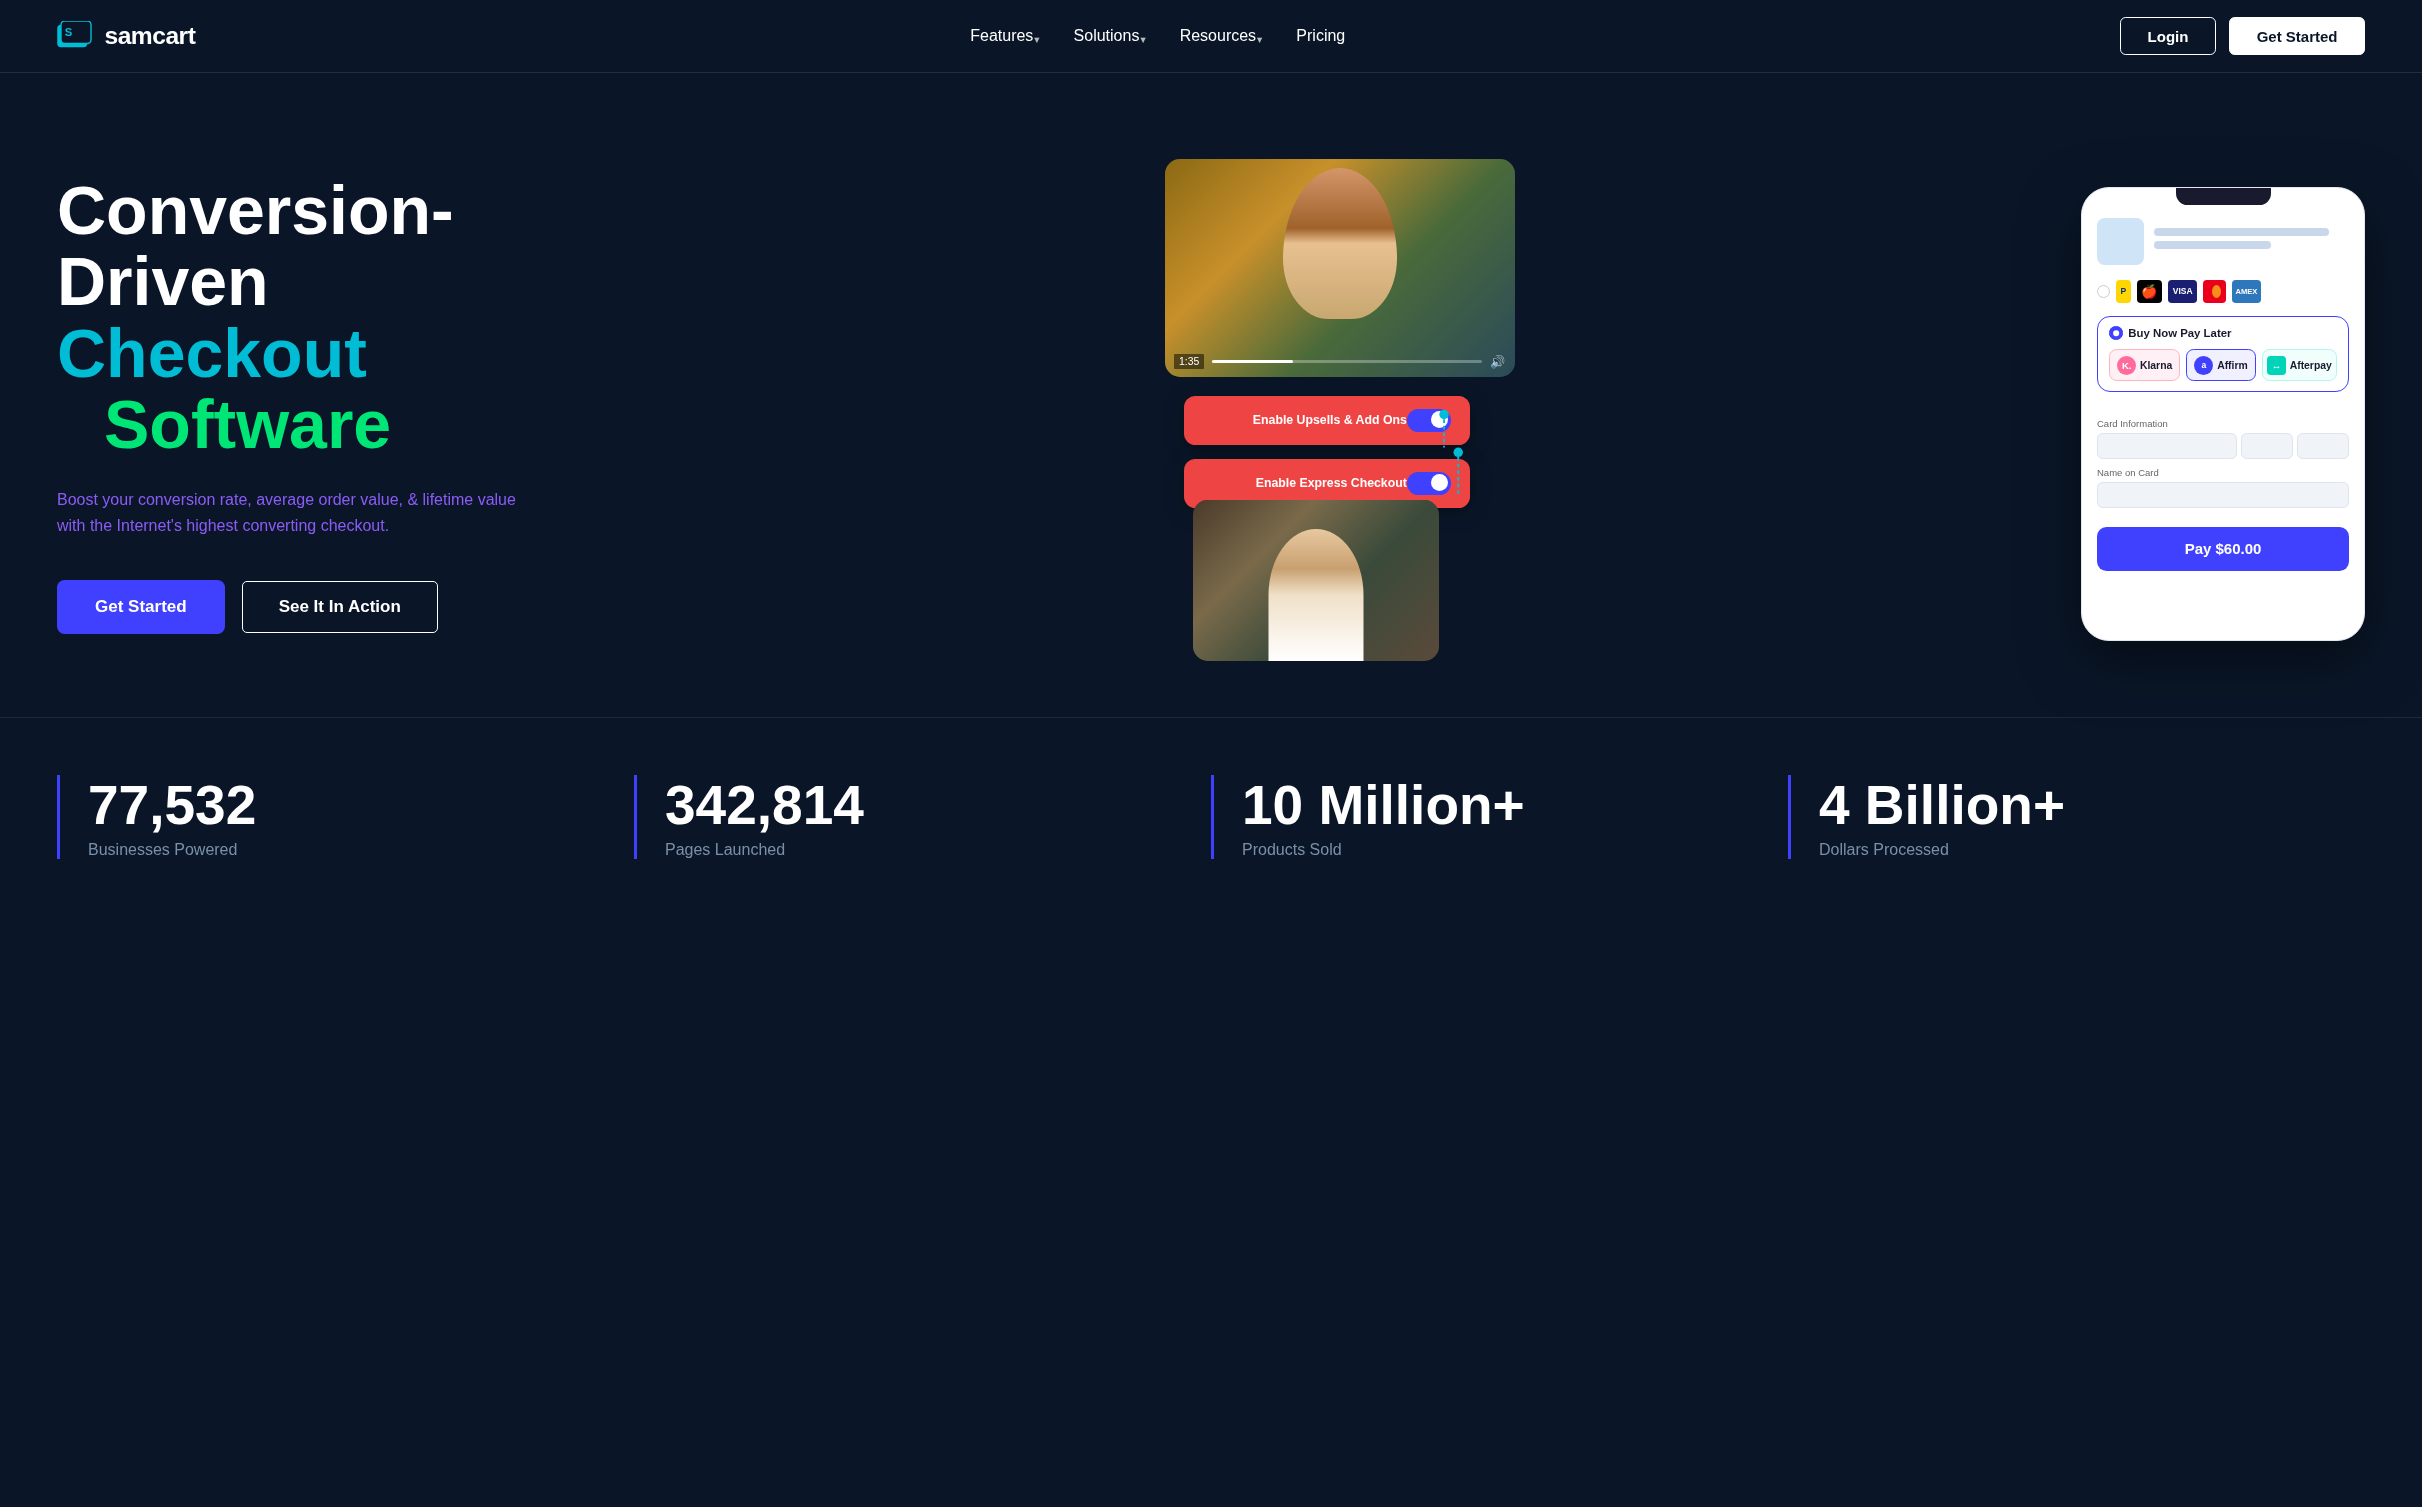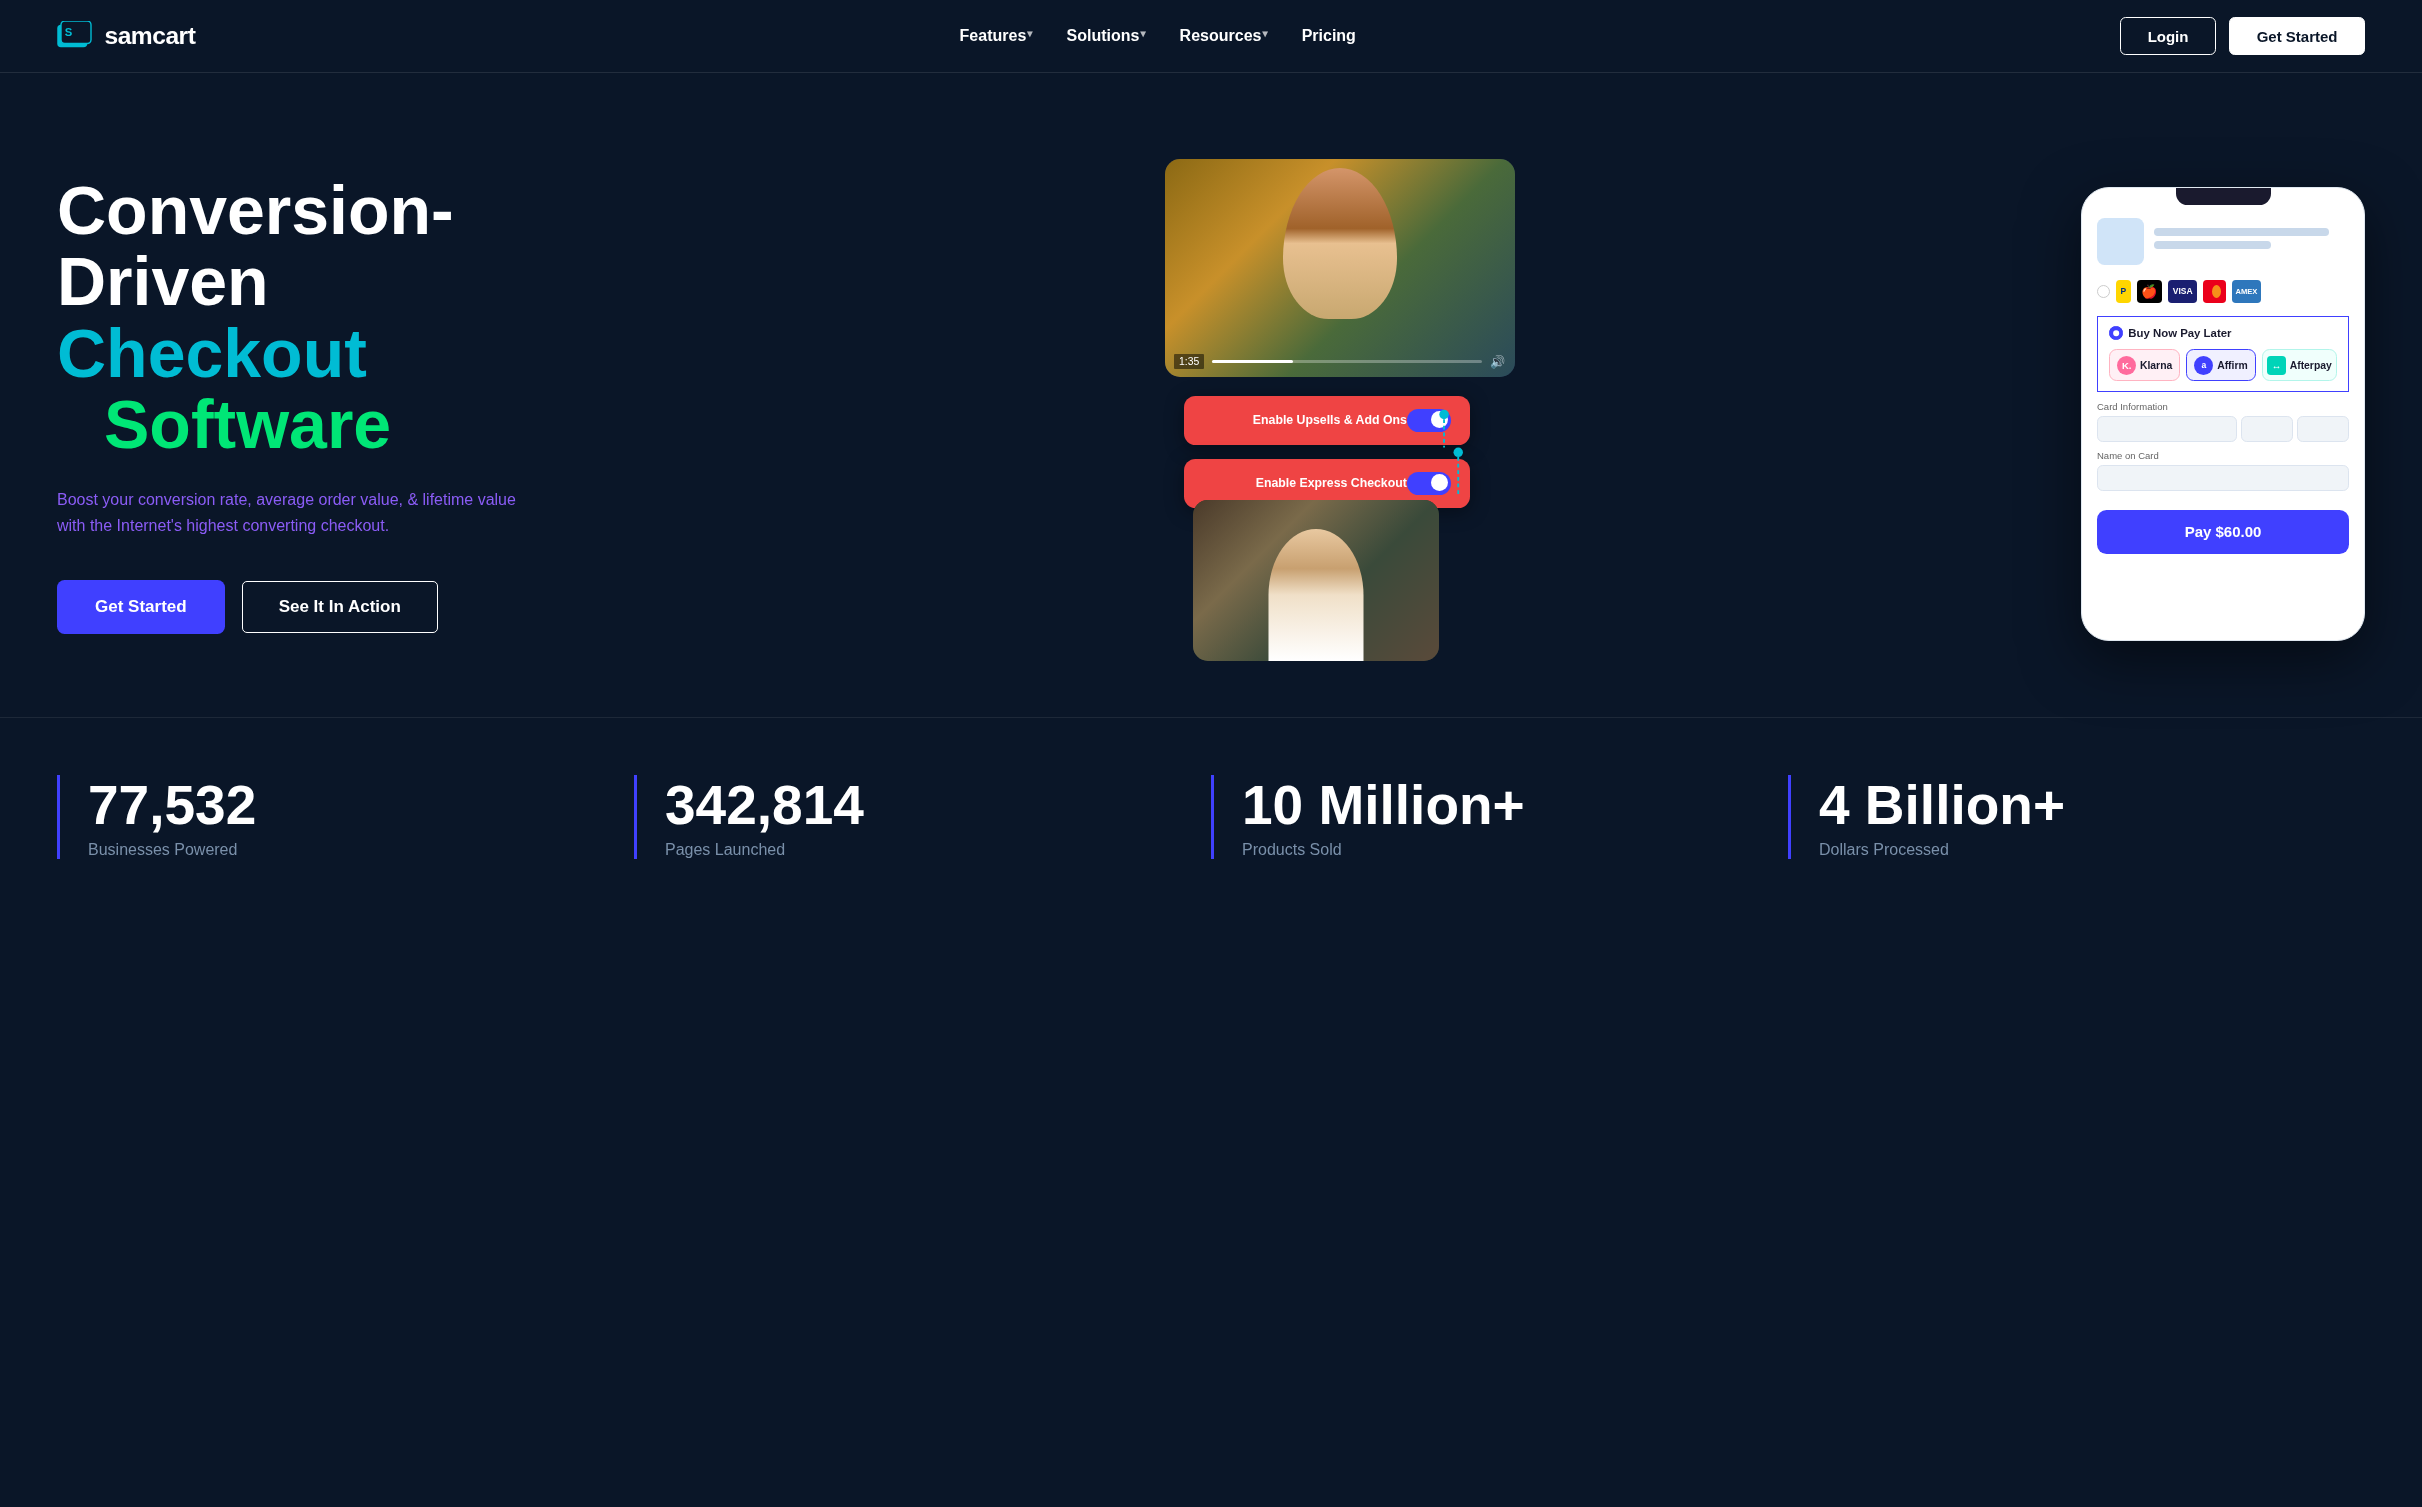--- a/index.html
+++ b/index.html
@@ -41,23 +41,23 @@
     .nav-links {
       display: flex;
       align-items: center;
       gap: 34px;
       list-style: none;
     }
     .nav-links li a {
       color: #fff;
       text-decoration: none;
       font-size: 16px;
-      font-weight: 700;
-      display: flex;
-      align-items: flex-start;
+      font-weight: 400;
+      display: flex;
+      align-items: flex-end;
       gap: 1px;
     }
     .nav-links li a .chevron {
       font-size: 10.4px;
       opacity: 0.7;
     }
     .nav-actions {
       display: flex;
       align-items: center;
       gap: 13.2px;
@@ -344,23 +344,23 @@
     }
     .paypal-icon { background: #ffd600; color: #003087; }
     .apple-icon { background: #000; color: #fff; font-size: 13.2px; }
     .visa-icon { background: #1a1f71; color: #fff; }
     .mc-icon { background: #eb001b; color: #fff; width: 23px; }
     .amex-icon { background: #2e77bc; color: #fff; }
 
     
     .bnpl-section {
       border: 1.9px solid #4040ff;
-      border-radius: 0;
+      border-radius: 13px;
       padding: 9.5px 11.4px;
-      margin-bottom: 9px;
+      margin-bottom: 26px;
     }
     .bnpl-header {
       display: flex;
       align-items: center;
       gap: 5.7px;
       margin-bottom: 9.5px;
     }
     .bnpl-radio {
       width: 13.2px;
       height: 13.2px;

